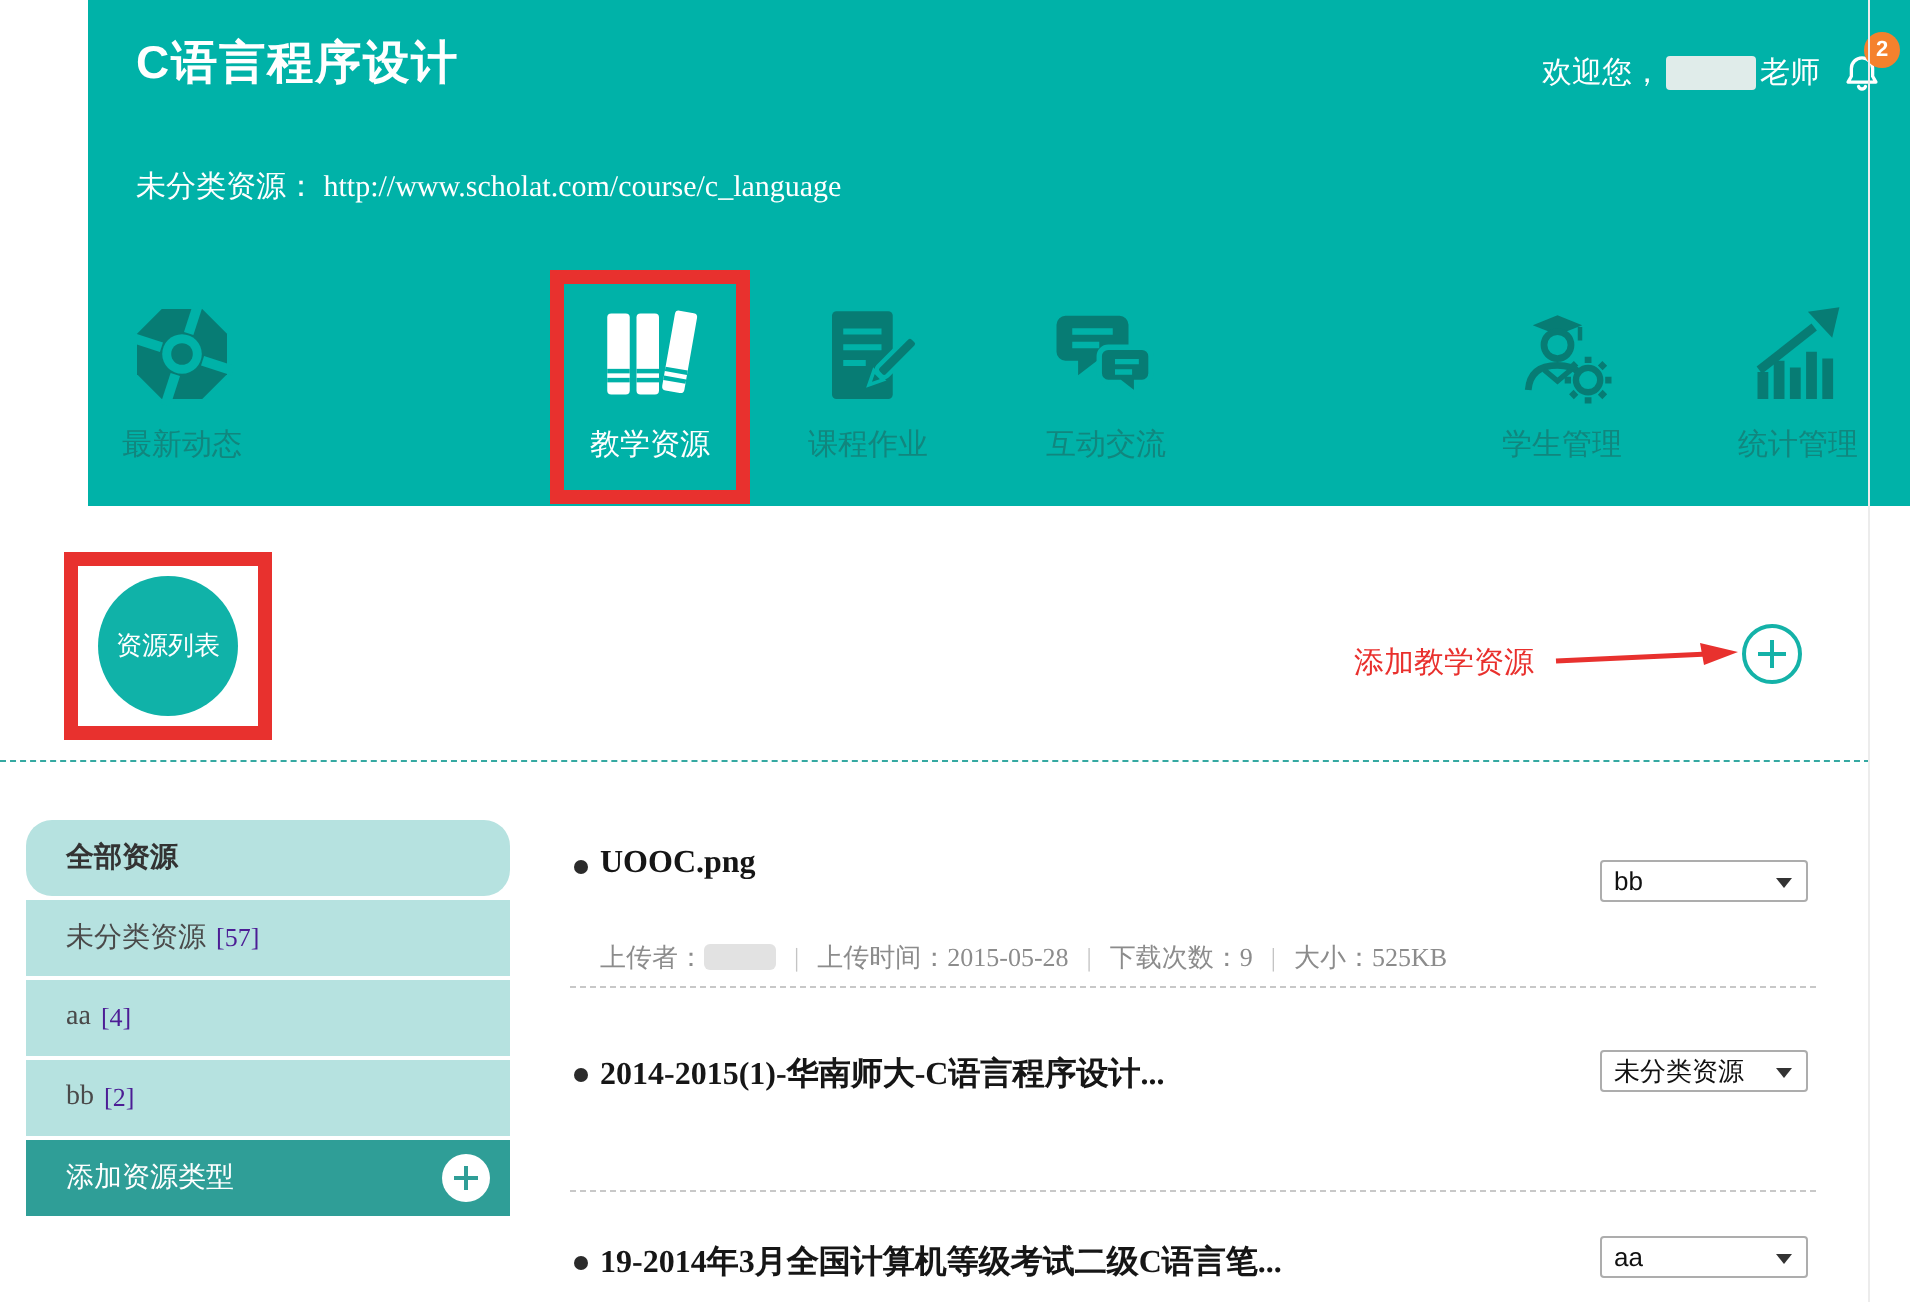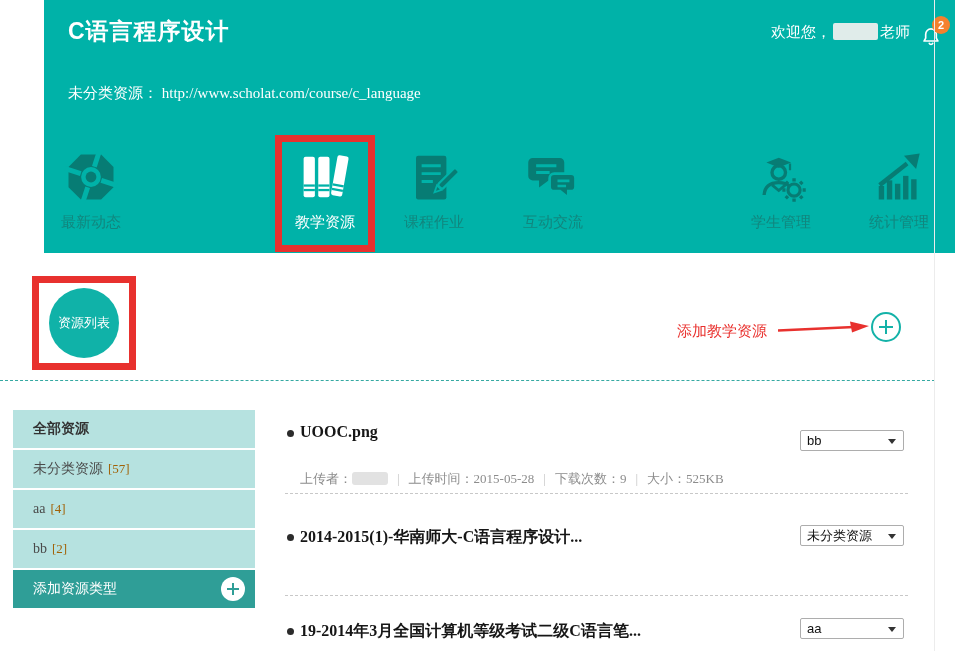--- a/index.html
+++ b/index.html
@@ -4,21 +4,21 @@
 <style>
   * { margin:0; padding:0; box-sizing:border-box; }
   html,body { background:#fff; }
   body { font-family:"Liberation Sans", sans-serif; }
   .page { position:relative; width:955px; height:651px; background:#fff; overflow:hidden; }
   .edge-line { position:absolute; left:934px; top:0; width:1px; height:651px; background:#ececec; }
 
   
   .header { position:absolute; left:0; top:0; width:934px; height:253px; background:#00b2a8;margin-left:44px; }
   .course-title { position:absolute; left:24px; top:16px; color:#fff; font-size:23px; font-weight:bold; letter-spacing:1px; }
-  .welcome { position:absolute; left:727px; top:23px; display:flex; align-items:flex-start; color:#fff; font-size:15px; }
+  .welcome { position:absolute; left:727px; top:23px; display:flex; align-items:center; color:#fff; font-size:15px; }
   .redact-name { display:inline-block; width:45px; height:17px; margin:0 2px; background:rgba(255,244,243,.88); border-radius:2px; }
   .bell-wrap { position:relative; margin-left:10px; width:26px; height:26px; cursor:pointer; }
   .bell-wrap svg { position:absolute; left:0; top:3px; }
   .badge { position:absolute; left:12px; top:-7px; width:18px; height:18px; background:#f5812d; border-radius:50%;
            color:#fff; font-size:11px; font-weight:bold; display:flex; align-items:center; justify-content:center; }
   .url-line { position:absolute; left:24px; top:84px; color:#fff; font-size:15px; font-family:"Liberation Serif", serif; }
   .url-line a { color:#fff; text-decoration:none; }
 
   
   .nav-tile { position:absolute; top:140px; width:90px; height:105px; display:flex; flex-direction:column; align-items:center; cursor:pointer; }
@@ -38,22 +38,22 @@
   .add-btn { position:absolute; left:871px; top:312px; width:30px; height:30px; border:2px solid #14b2a8; border-radius:50%; cursor:pointer; }
   .add-btn::before, .add-btn::after { content:""; position:absolute; background:#14b2a8; }
   .add-btn::before { left:6px; top:12px; width:14px; height:2px; }
   .add-btn::after { left:12px; top:6px; width:2px; height:14px; }
   .teal-dashed { position:absolute; left:0; top:380px; width:935px; border-top:1px dashed #35a9a2; }
 
   
   .sidebar { position:absolute; left:13px; top:410px; width:242px; }
   .side-row { height:38px; margin-bottom:2px; background:#b6e2e0; display:flex; align-items:center; padding-left:20px;
               font-size:14px; color:#4a4a4a; cursor:pointer; font-family:"Liberation Serif", serif; }
-  .side-row.first { font-weight:bold; color:#333; font-family:"Liberation Sans", sans-serif; }
-  .side-count { color:#a16207; margin-left:5px; font-size:13px; }
+  .side-row.first { font-weight:bold; color:#333; font-family:"Liberation Sans", sans-serif;border-radius:13px; }
+  .side-count { color:#4c1d95; margin-left:5px; font-size:13px; }
   .side-row.add-type { background:#2f9e97; color:#fff; position:relative; font-family:"Liberation Sans", sans-serif; }
   .add-type-btn { position:absolute; right:10px; top:7px; width:24px; height:24px; background:#fff; border-radius:50%; }
   .add-type-btn::before, .add-type-btn::after { content:""; position:absolute; background:#2f9e97; }
   .add-type-btn::before { left:6px; top:11px; width:12px; height:2px; }
   .add-type-btn::after { left:11px; top:6px; width:2px; height:12px; }
 
   
   .res-bullet { position:absolute; width:7px; height:7px; border-radius:50%; background:#2b2b2b; }
   .res-title { position:absolute; left:300px; font-size:16px; font-weight:bold; color:#161616; font-family:"Liberation Serif", serif; cursor:pointer; white-space:nowrap; }
   .res-meta { position:absolute; left:300px; font-size:13px; color:#8c8c8c; font-family:"Liberation Serif", serif; white-space:nowrap; }

